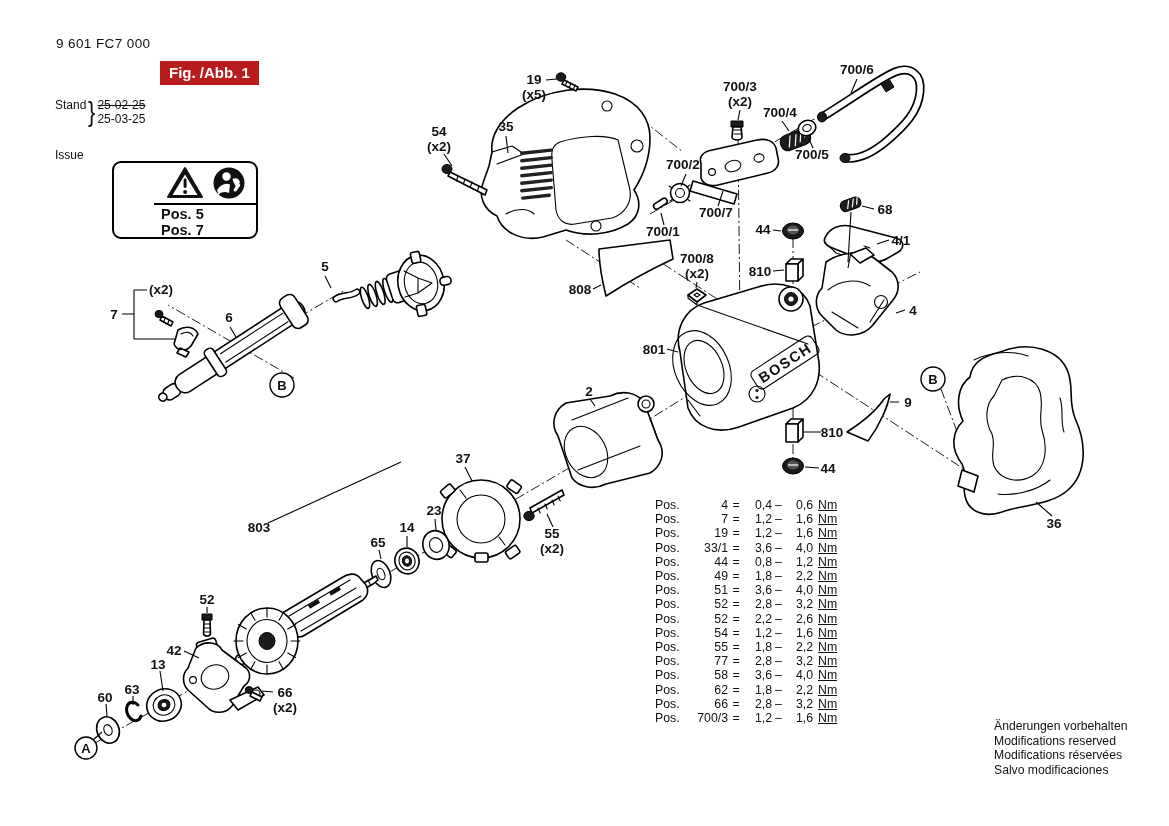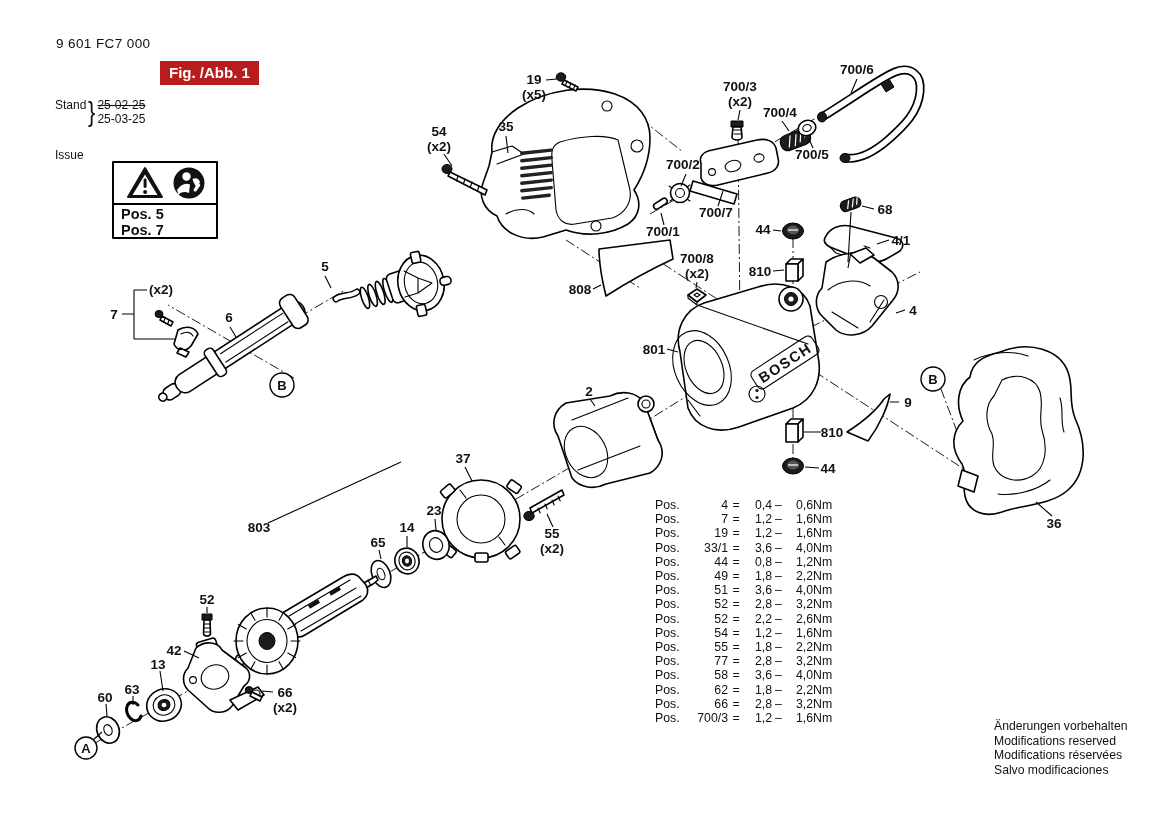--- a/index.html
+++ b/index.html
@@ -9,30 +9,30 @@
   
   #partno{left:56px;top:36px;font-size:13.5px;letter-spacing:.4px;}
   #standissue{left:55px;top:62px;display:flex;align-items:center;}
   #standissue .names div{font-size:12px;line-height:14px;margin-top:36px;}
   #standissue .brace{font-size:27px;font-weight:400;margin:0 1px 0 1px;transform:scaleX(.8);}
   #standissue .dates div{font-size:12px;line-height:14px;}
   .strike{text-decoration:line-through;}
   #figbox{left:160px;top:61px;background:#b91c1c;color:#fff;font-weight:bold;
           font-size:15px;padding:3px 9px 4px 9px;}
   
-  #warnbox{left:112px;top:161px;width:102px;height:74px;border:2.5px solid #000;border-radius:1px;}
+  #warnbox{left:112px;top:161px;width:102px;height:74px;border:2.5px solid #000;border-radius:9px;padding-left:40px;}
   #warnbox .icons{height:40px;display:flex;align-items:center;justify-content:center;gap:7px;
                   border-bottom:2px solid #000;}
   #warnbox .wtext{padding:1px 0 0 7px;font-weight:bold;font-size:14.5px;line-height:16px;}
   
   #torque{left:655px;top:498px;width:180px;font-size:12.3px;line-height:14.2px;}
   #torque .trow{display:grid;grid-template-columns:33px 40px 16px 28px 13px 28px auto;}
   #torque .c-pos,#torque .c-v{text-align:right;}
   #torque .c-eq,#torque .c-d{text-align:center;}
-  #torque .c-u{}
+  #torque .c-u{padding-left:5px;text-decoration:underline;}
   
   #footer{left:994px;top:719px;font-size:12.2px;line-height:14.6px;}
   
   svg text{font-family:"Liberation Sans",sans-serif;}
   .lbl{font-weight:bold;font-size:13.5px;fill:#111;text-anchor:middle;}
   .clbl{font-weight:bold;font-size:13px;fill:#111;text-anchor:middle;}
   .part{fill:#fff;stroke:#000;stroke-width:1.6;stroke-linejoin:round;stroke-linecap:round;}
   .part2{fill:none;stroke:#000;stroke-width:1.1;stroke-linejoin:round;stroke-linecap:round;}
   .dark{fill:#1c1c1c;stroke:#000;stroke-width:1;}
   .axis{fill:none;stroke:#000;stroke-width:.9;stroke-dasharray:10 3 2 3;}

